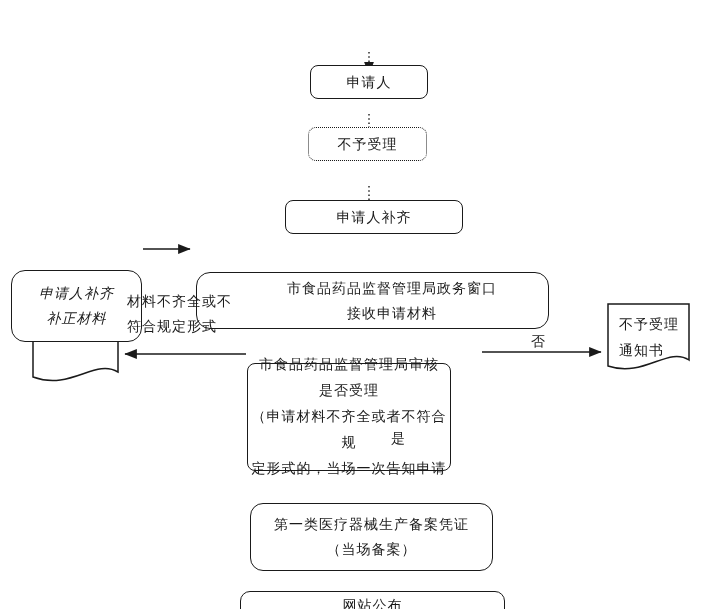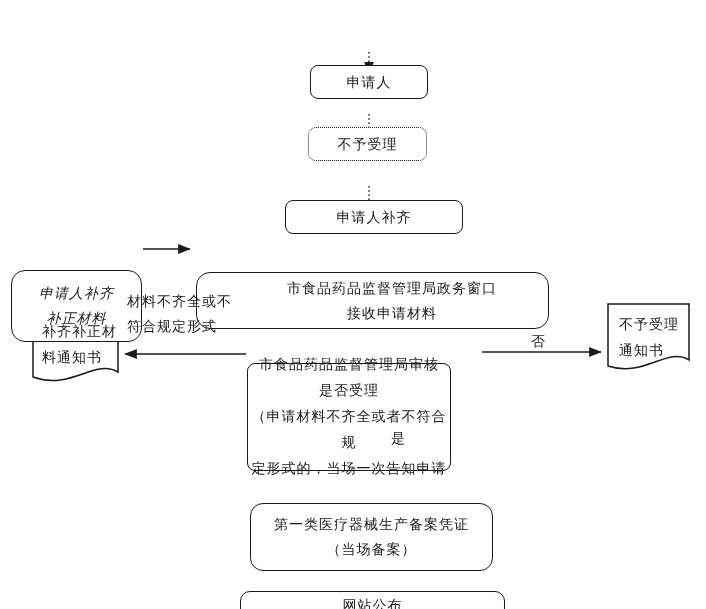--- a/index.html
+++ b/index.html
@@ -89,22 +89,20 @@
   <div class="box" style="left:247px;top:315px;width:204px;height:108px;border-radius:8px;line-height:26px;">市食品药品监督管理局审核
 是否受理
 （申请材料不齐全或者不符合规
 定形式的，当场一次告知申请</div>
 
   <div class="box" style="left:250px;top:455px;width:243px;height:68px;border-radius:13px;">第一类医疗器械生产备案凭证
 （当场备案）</div>
 
   <div class="box" style="left:240px;top:543px;width:265px;height:29px;border-radius:10px;">网站公布</div>
 
-  <div class="doc-label" style="left:42px;top:319px;width:78px;">补齐补正材
-料通知书</div>
 
   <div class="doc-label" style="left:619px;top:312px;width:66px;">不予受理
 通知书</div>
 
   <div class="edge-label" style="left:127px;top:289px;width:120px;">材料不齐全或不
 符合规定形式</div>
 
   <div class="edge-label" style="left:531px;top:329px;">否</div>
 
   <div class="edge-label" style="left:391px;top:426px;">是</div>

